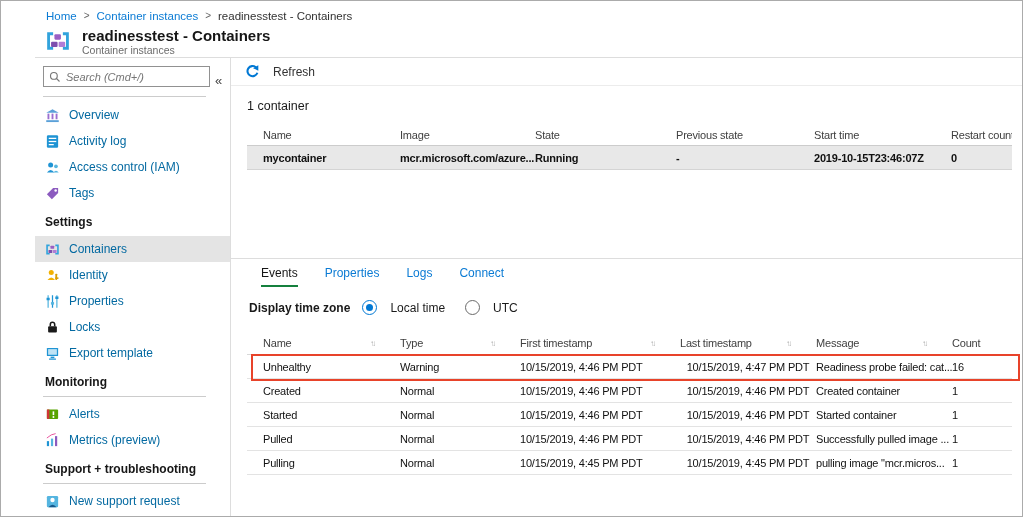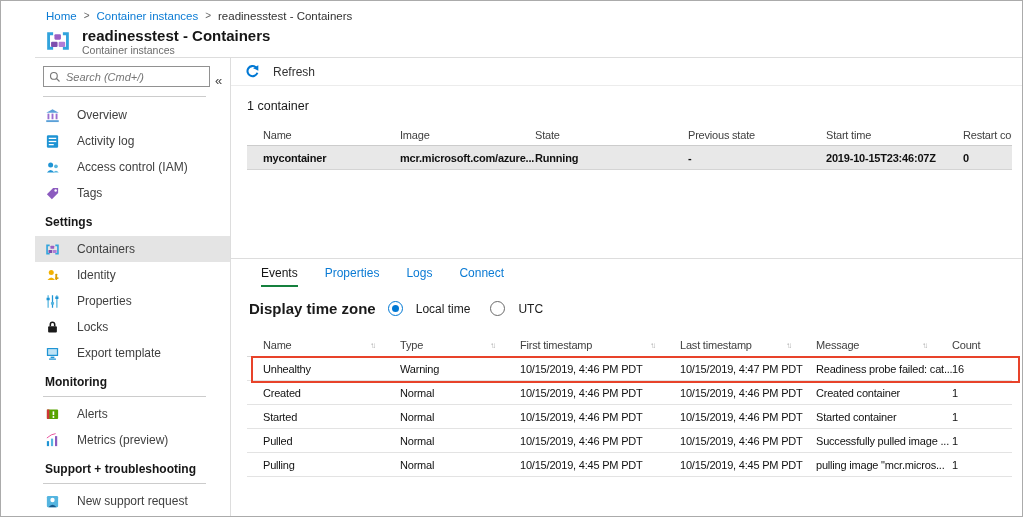--- a/index.html
+++ b/index.html
@@ -20,60 +20,60 @@
 
   .body-wrap { flex:1; display:flex; overflow:hidden; }
 
   
   .sidebar { width:196px; border-right:1px solid #ddd; padding-top:8px; flex-shrink:0; }
   .search-row { display:flex; align-items:flex-end; padding:0 3px 0 8px; }
   .search-box { flex:1; height:21px; border:1px solid #919191; display:flex; align-items:center; padding:0 5px; gap:5px; background:#fff; }
   .search-box input { border:none; outline:none; font-style:italic; font-size:11px; color:#555; width:100%; font-family:inherit; background:transparent; }
   .collapse-btn { width:17px; text-align:center; color:#444; font-size:13px; line-height:13px; cursor:pointer; }
   .side-divider { border-top:1px solid #ccc; margin:9px 24px 5px 8px; }
-  .nav-item { height:26px; display:flex; align-items:center; gap:17px; padding-left:10px; font-size:12px; color:#404040; cursor:pointer; }
+  .nav-item { height:26px; display:flex; align-items:center; gap:9px; padding-left:10px; font-size:12px; color:#0369a1; cursor:pointer; }
   .nav-item.selected { background:#e4e4e4; }
   .nav-section { font-weight:700; font-size:12px; color:#161616; padding:9px 0 7px 10px; }
   .section-rule { border-top:1px solid #ccc; margin:0 24px 4px 8px; }
   .nav-ico { width:15px; height:15px; flex-shrink:0; display:inline-flex; }
 
   
   .main { flex:1; display:flex; flex-direction:column; overflow:hidden; }
   .cmd-bar { height:28px; display:flex; align-items:center; padding-left:14px; border-bottom:1px solid #ececec; flex-shrink:0; }
   .refresh-btn { display:flex; gap:13px; align-items:center; font-size:12px; color:#333; cursor:pointer; }
 
   .count-label { margin:13px 0 0 16px; font-size:12.5px; color:#1a1a1a; }
 
   .thead { display:flex; margin:12px 10px 0 16px; padding-left:16px; height:21px; align-items:center;
            font-size:11px; color:#404040; border-bottom:1px solid #ccc; }
   .crow { display:flex; margin:0 10px 0 16px; padding-left:16px; height:24px; align-items:center;
           font-size:11px; font-weight:700; color:#111; background:#e8e8e8;
           border-bottom:1px solid #d4d4d4; cursor:pointer; }
   .cell { overflow:hidden; white-space:nowrap; letter-spacing:-0.2px; flex-shrink:0; }
-  .cc0 { width:137px; } .cc1 { width:135px; } .cc2 { width:141px; } .cc3 { width:138px;margin-left:12px; } .cc4 { width:137px; } .cc5 { flex:1; }
+  .cc0 { width:137px; } .cc1 { width:135px; } .cc2 { width:141px; } .cc3 { width:138px; } .cc4 { width:137px; } .cc5 { flex:1; }
 
   .events-divider { border-top:1px solid #ddd; margin-top:88px; }
   .tabs { display:flex; gap:27px; padding:7px 0 0 30px; font-size:12px; }
   .tab { padding-bottom:5px; cursor:pointer; }
   .tab.active { color:#161616; border-bottom:2px solid #15803d; }
   .tab.link { color:#0b7bd4; }
 
   .tz-row { display:flex; align-items:center; gap:8px; margin:13px 0 0 18px; font-size:12px; }
-  .tz-label { font-weight:700; font-size:15px; margin-right:4px; }
+  .tz-label { font-weight:700; font-size:12px; margin-right:4px; }
   .radio-opt { display:flex; align-items:center; gap:13px; margin-right:12px; cursor:pointer; }
   .radio { width:15px; height:15px; border-radius:50%; border:1px solid #0078d4; display:inline-flex; align-items:center; justify-content:center; flex-shrink:0; }
   .radio.sel::after { content:""; width:7px; height:7px; border-radius:50%; background:#0078d4; }
   .radio.unsel { border-color:#6a6a6a; }
 
   .etable { margin-top:17px; }
   .ehead { display:flex; margin:0 10px 0 16px; padding-left:16px; height:23px; align-items:center;
            font-size:11px; color:#404040; border-bottom:1px solid #d8d8d8; }
   .erow { display:flex; margin:0 10px 0 16px; padding-left:16px; height:24px; align-items:center;
           font-size:11px; color:#111; border-bottom:1px solid #e3e3e3; position:relative; cursor:pointer; }
-  .ec0 { width:137px; } .ec1 { width:120px; } .ec2 { width:160px; } .ec3 { width:136px; } .ec4 { width:136px; } .ec5 { flex:1; }
+  .ec0 { width:137px; } .ec1 { width:120px; } .ec2 { width:160px; } .ec3 { width:136px;text-align:center; } .ec4 { width:136px; } .ec5 { flex:1; }
   .hcell { display:flex; justify-content:space-between; align-items:center; padding-right:26px; }
   .sort-glyph { font-size:8px; color:#ababab; letter-spacing:-2px; }
   .red-outline { position:absolute; left:4px; top:-1px; height:27px; width:769px;
                  border:2px solid #e8432a; pointer-events:none; z-index:2; }
 </style>
 </head>
 <body>
 
 <div id="page">
 

